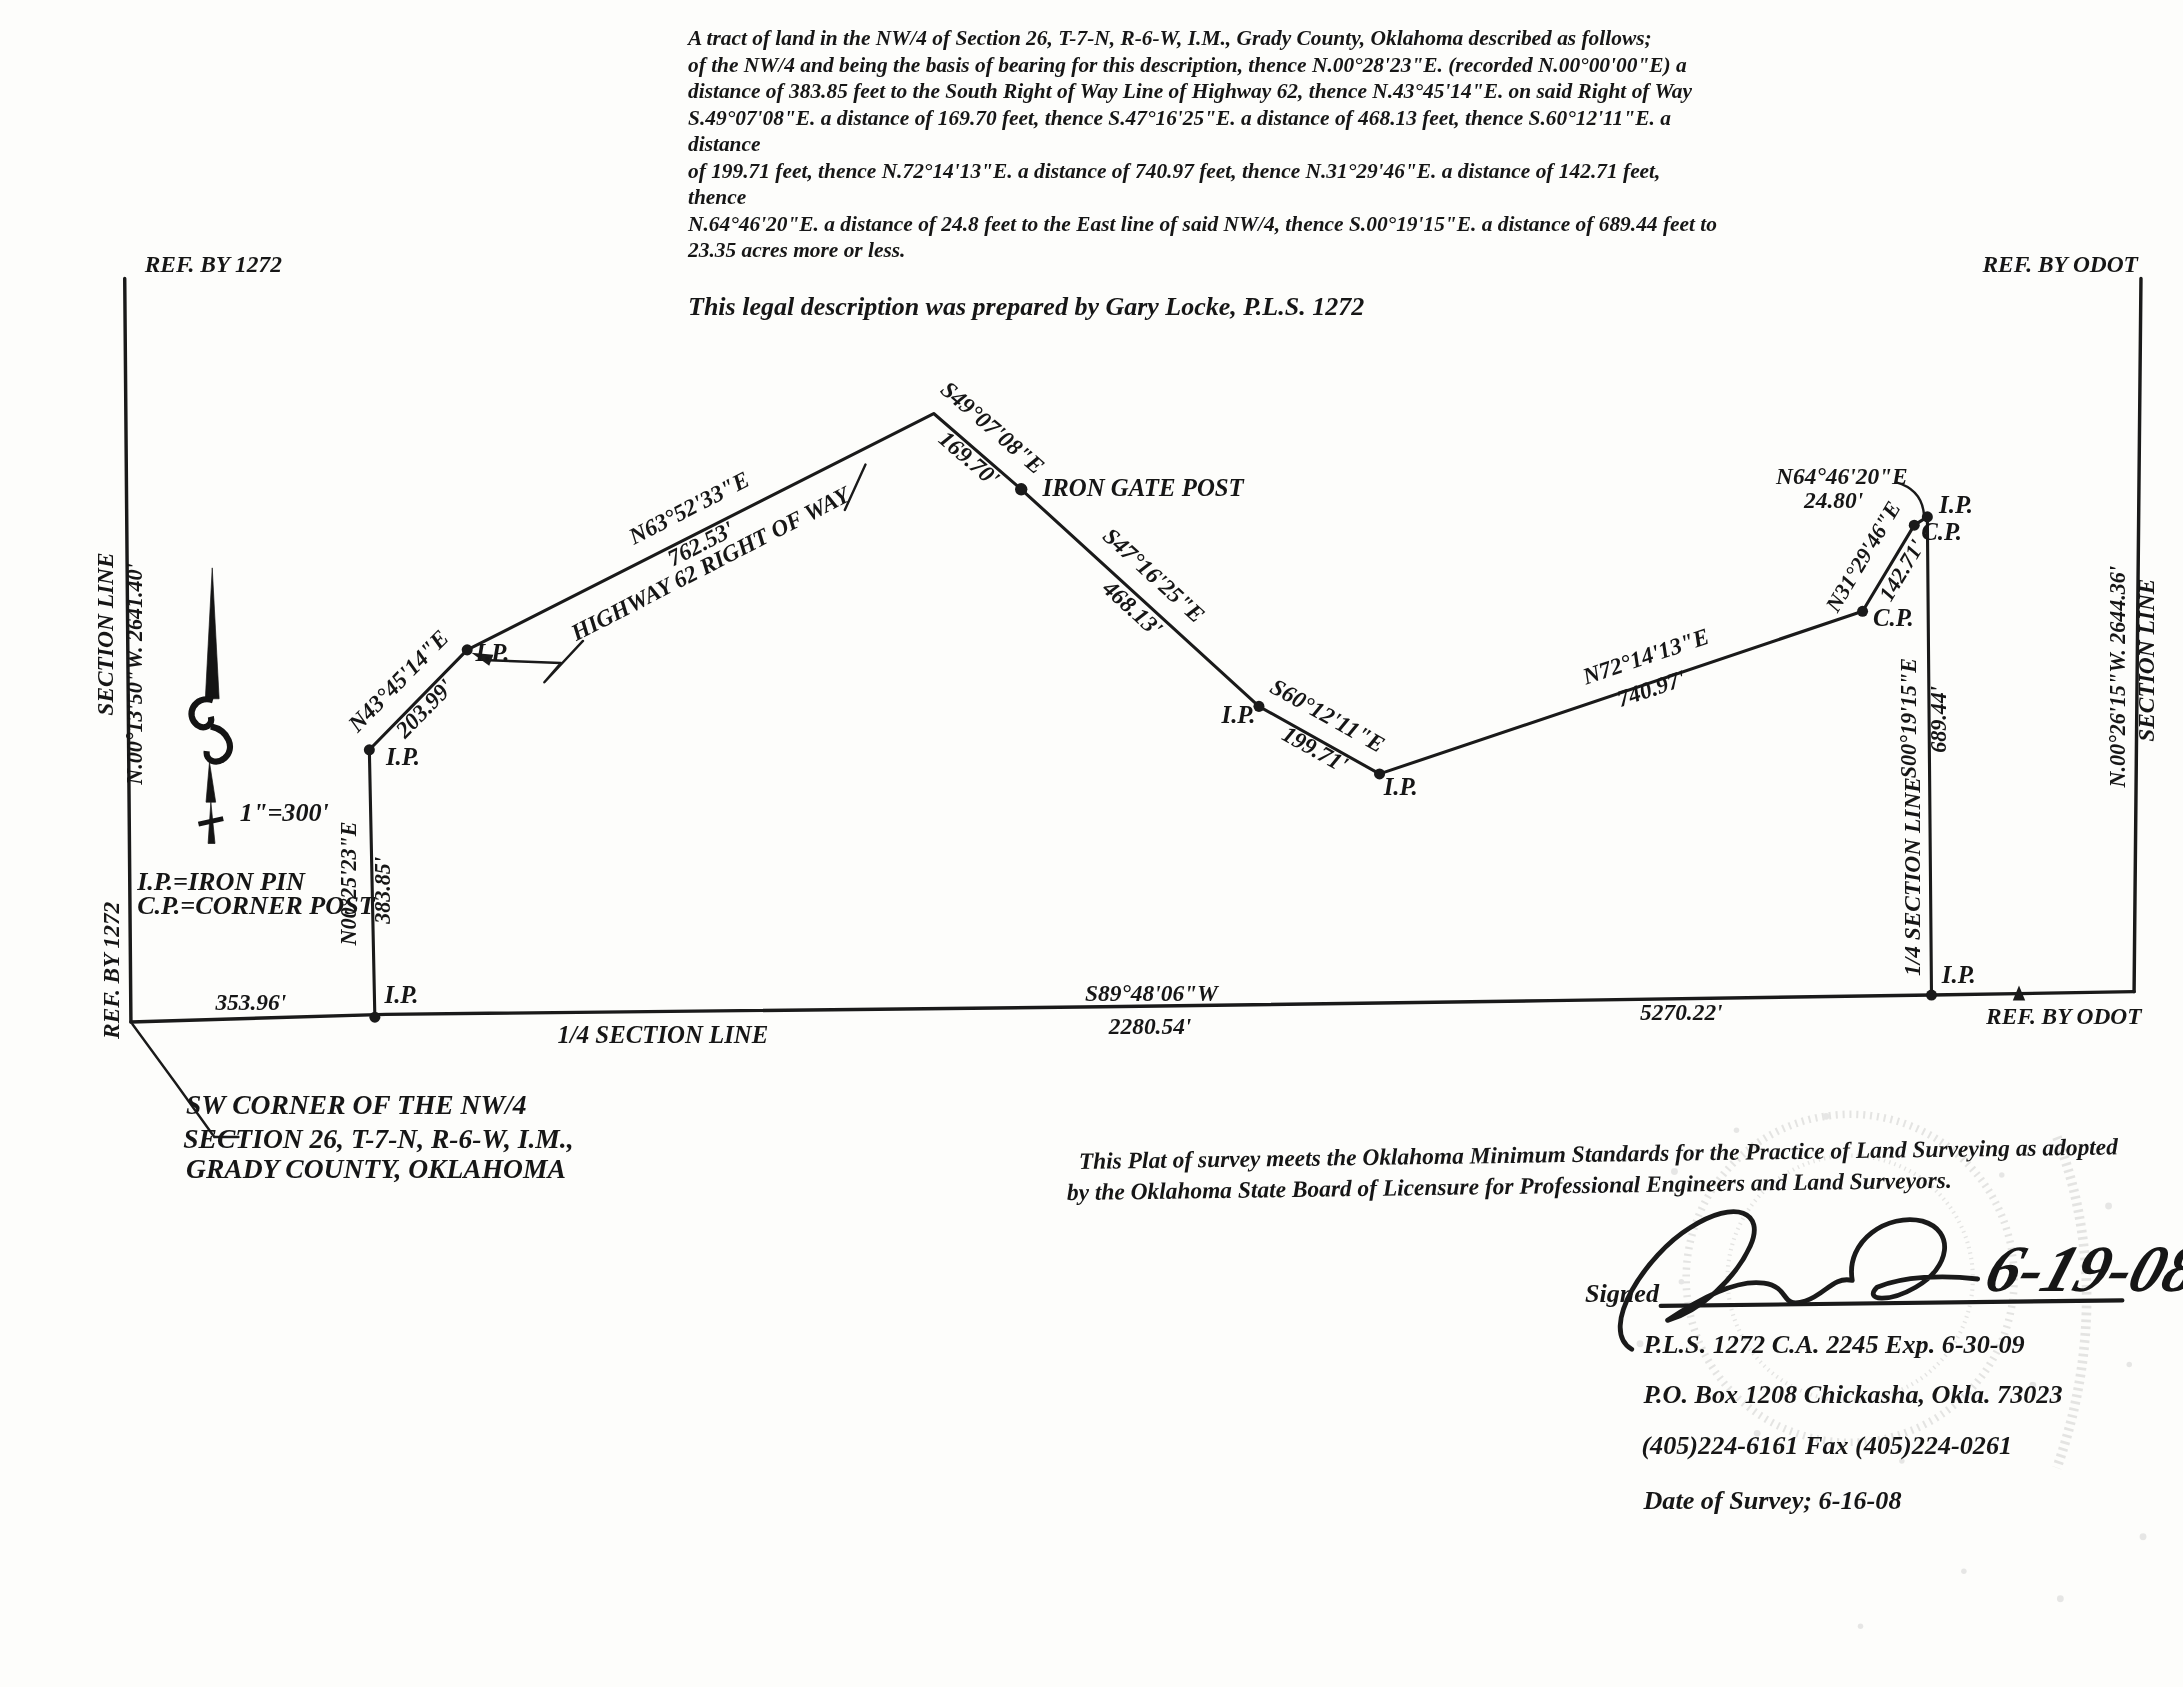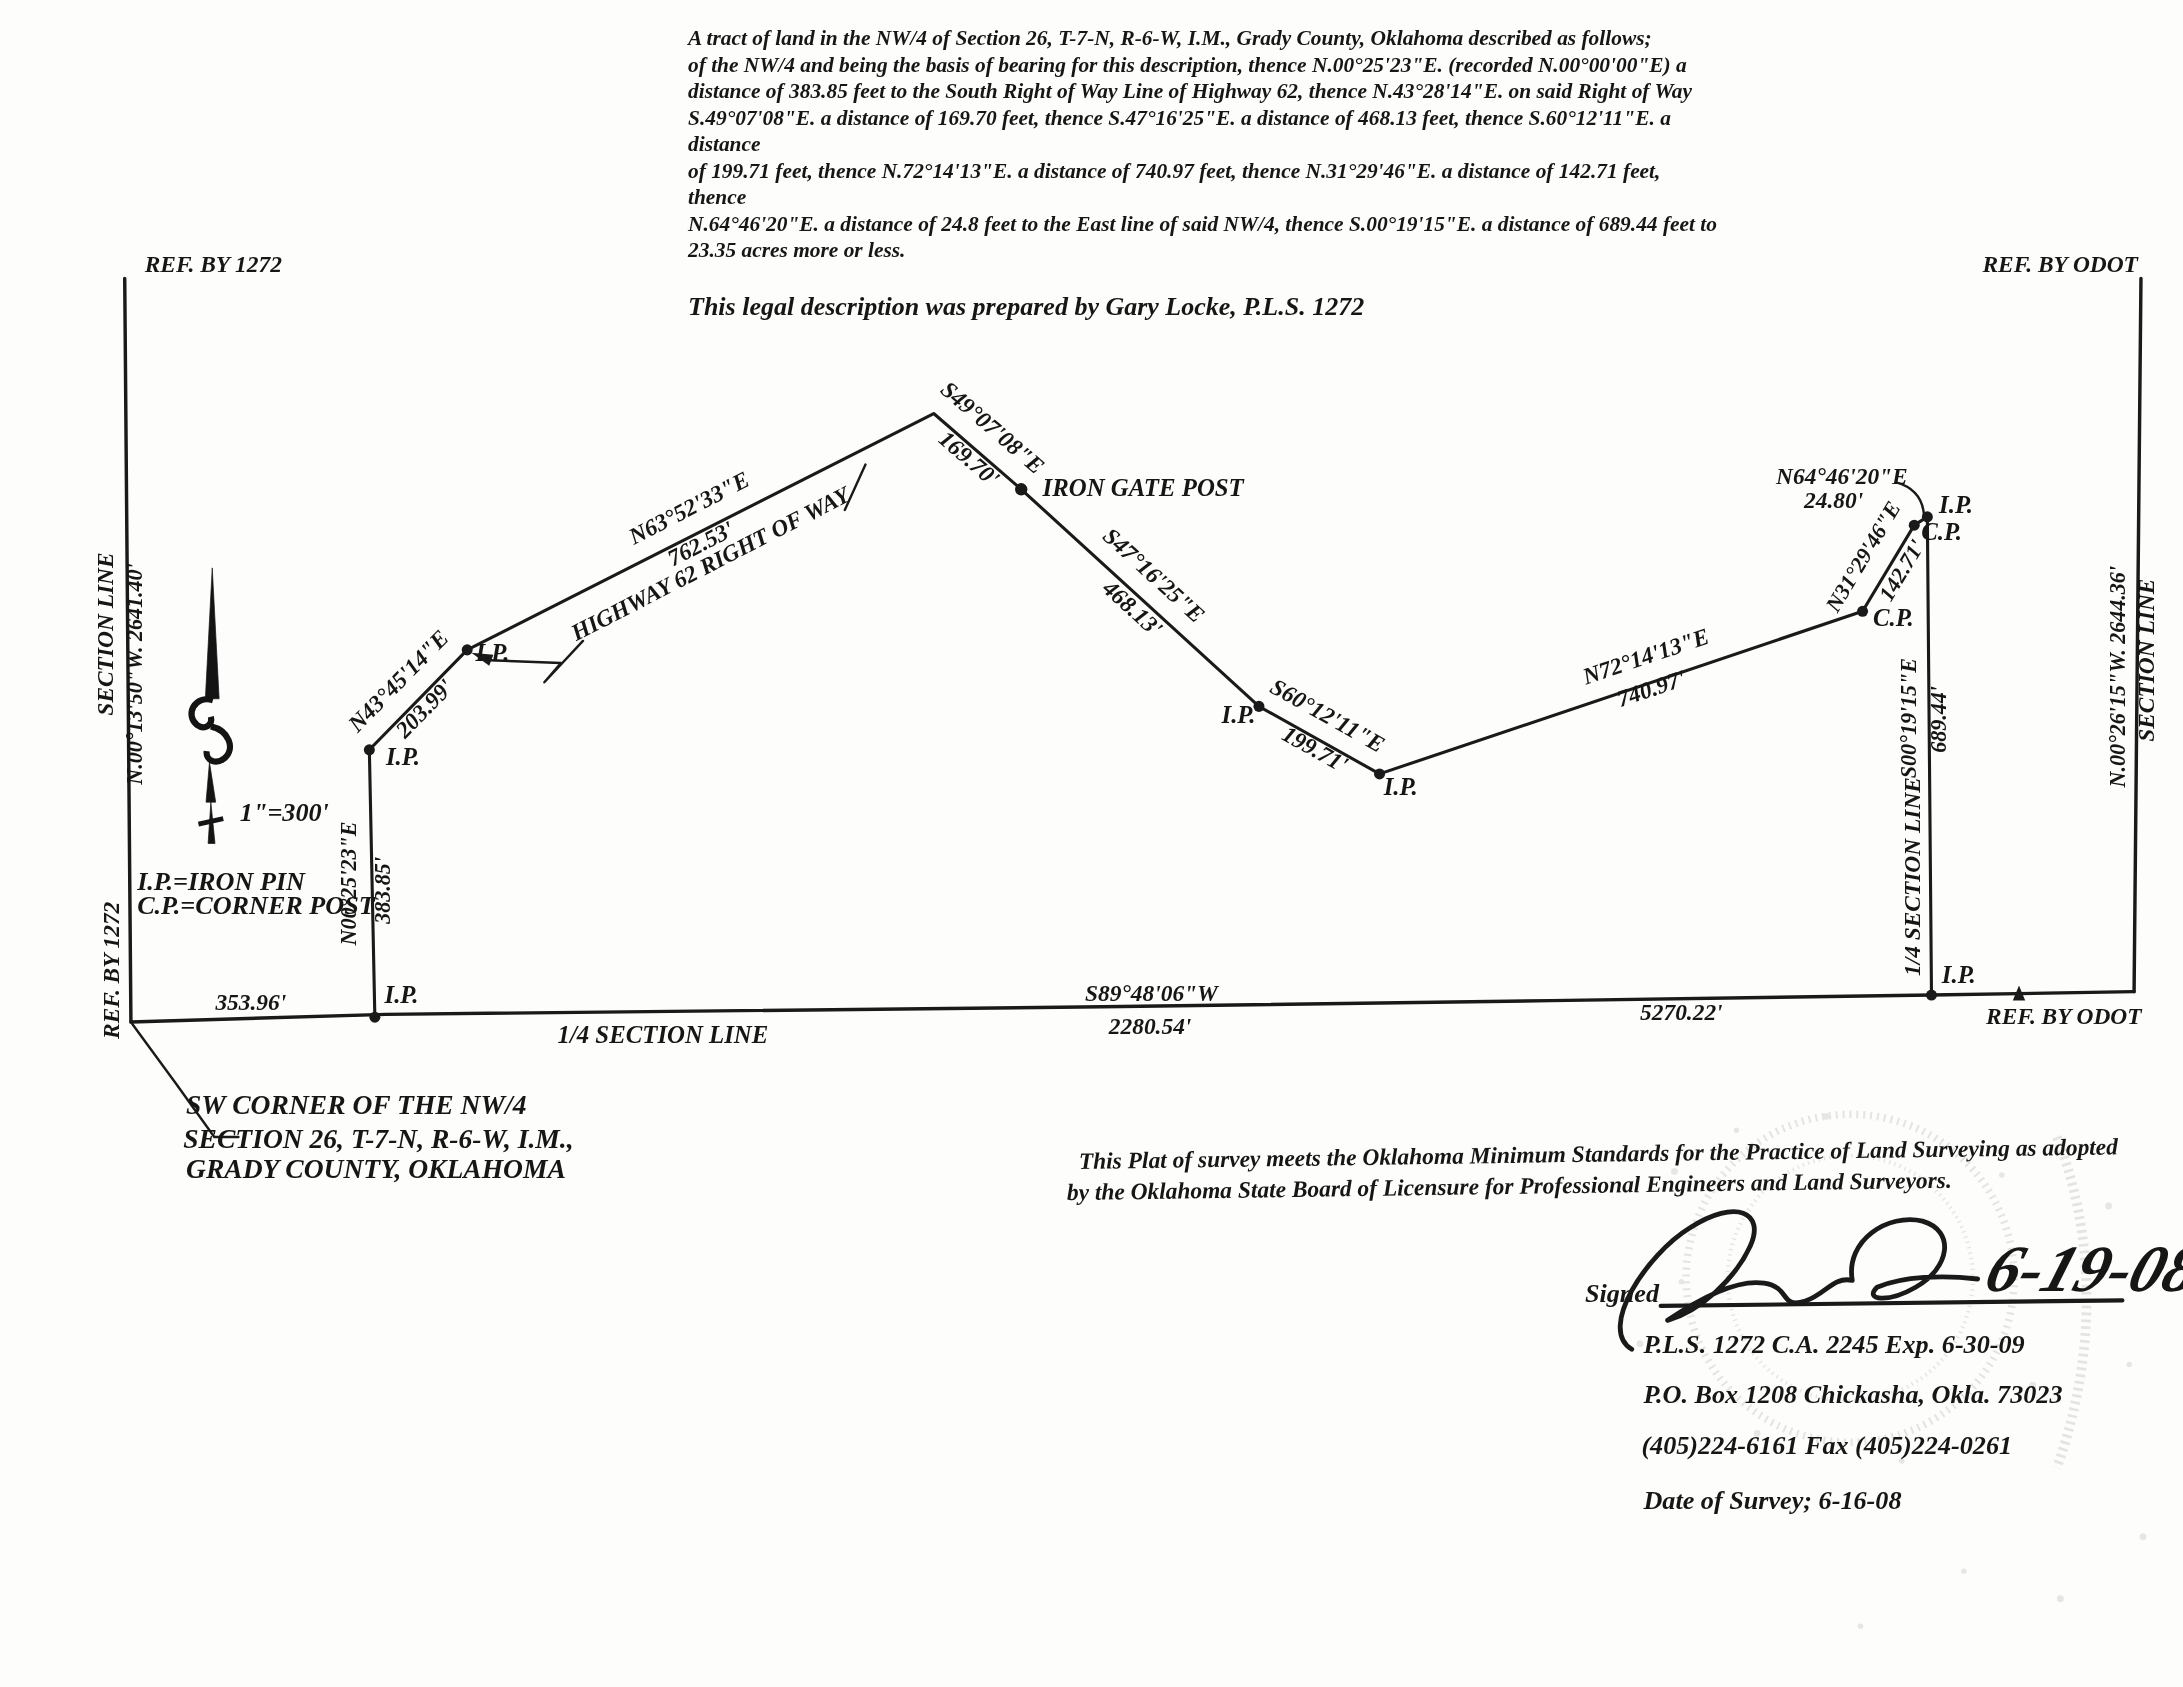--- a/index.html
+++ b/index.html
@@ -14,22 +14,22 @@
   .ln{stroke:#1a1a1a;fill:none;stroke-linecap:round;stroke-linejoin:round;}
   .dot{fill:#1a1a1a;stroke:none;}
 </style>
 </head>
 <body>
 
 <div class="page">
 
   <div class="legal">
     <div>A tract of land in the NW/4 of Section 26, T-7-N, R-6-W, I.M., Grady County, Oklahoma described as follows;</div>
-    <div>of the NW/4 and being the basis of bearing for this description, thence N.00°25'23"E. (recorded N.00°00'00"E) a</div>
-    <div>distance of 383.85 feet to the South Right of Way Line of Highway 62, thence N.43°28'14"E. on said Right of Way</div>
+    <div>of the NW/4 and being the basis of bearing for this description, thence N.00°28'23"E. (recorded N.00°00'00"E) a</div>
+    <div>distance of 383.85 feet to the South Right of Way Line of Highway 62, thence N.43°45'14"E. on said Right of Way</div>
     <div>S.49°07'08"E. a distance of 169.70 feet, thence S.47°16'25"E. a distance of 468.13 feet, thence S.60°12'11"E. a distance</div>
     <div>of 199.71 feet, thence N.72°14'13"E. a distance of 740.97 feet, thence N.31°29'46"E. a distance of 142.71 feet, thence</div>
     <div>N.64°46'20"E. a distance of 24.8 feet to the East line of said NW/4, thence S.00°19'15"E. a distance of 689.44 feet to</div>
     <div>23.35 acres more or less.</div>
   </div>
   <div class="prepared">This legal description was prepared by Gary Locke, P.L.S. 1272</div>
 
   <svg width="2183" height="1687" viewBox="0 0 3168 2448">
 
     <g>

